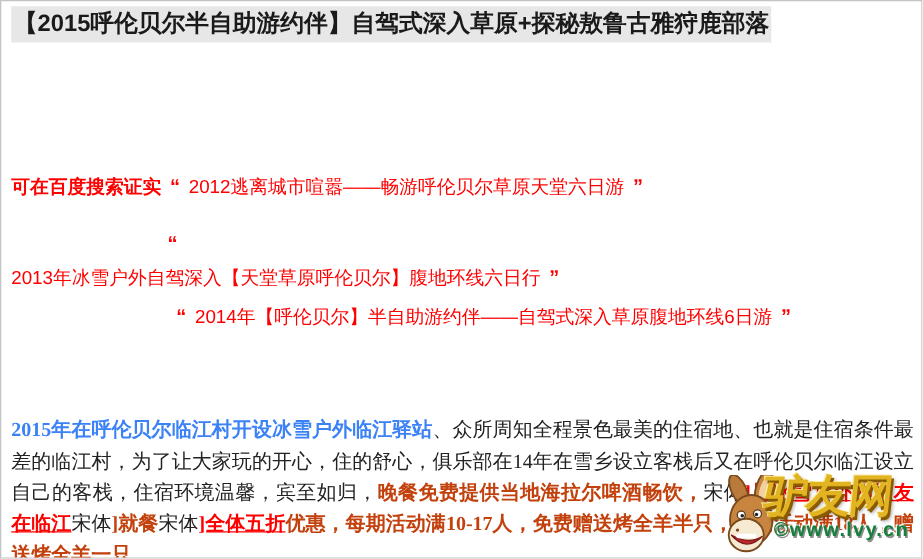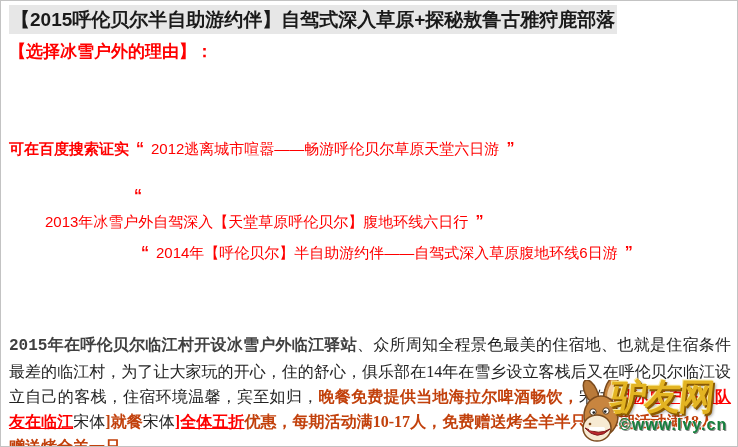--- a/index.html
+++ b/index.html
@@ -14,30 +14,30 @@
   .abs{position:absolute;left:8px;right:6px;}
   .title-line{top:8px;font-size:19px;font-weight:bold;color:#1a1a1a;}
   .title-line .hl{background:#e7e7e7;padding:4px 2px;line-height:22px;}
   .section-heading{top:39px;font-size:17px;font-weight:bold;color:#ff0000;}
   .reason-line{top:94px;font-size:15px;color:#222;}
   .red-u{color:#ff0000;text-decoration:underline;}
   .search-line{top:139px;font-size:15px;color:#ff0000;}
   .search-line .pfx{font-weight:bold;text-align:center;}
   .q{font-weight:bold;color:#ff0000;margin:0 7px;font-size:16px;}
   .lone-quote{top:186px;left:133px;font-size:16px;font-weight:bold;color:#ff0000;}
-  .line-2013{top:212px;font-size:15px;color:#ff0000;margin-left:36px;}
+  .line-2013{top:212px;font-size:15px;color:#ff0000;}
   .line-2014{top:243px;left:133px;font-size:15px;color:#ff0000;}
   .paragraph{
     top:331px;
     font-family:"Liberation Serif","DejaVu Serif",serif;
     font-size:16px;line-height:25px;color:#222;
     text-align:justify;
   }
   .seg-black{color:#222;}
-  .seg-green{color:#404040;font-weight:bold;font-family:Liberation Mono, monospace;}
+  .seg-green{color:#3b82f6;font-weight:bold;}
   .seg-red{color:#c2410c;font-weight:bold;}
   .seg-red-u{color:#ff0000;font-weight:bold;text-decoration:underline;}
   
   .watermark{
     position:absolute;right:0;bottom:0;width:160px;height:68px;
     pointer-events:none;
   }
   .donkey{position:absolute;left:0;bottom:0;}
   .wm-name{
     position:absolute;left:34px;top:0px;
@@ -57,21 +57,20 @@
 </style>
 </head>
 <body>
 
 <div class="page">
 
   <div class="abs title-line">
     <span class="hl">【2015呼伦贝尔半自助游约伴】自驾式深入草原+探秘敖鲁古雅狩鹿部落</span>
   </div>
 
-  <div class="abs section-heading">【选择冰雪户外的理由】：</div>
 
 
   <div class="abs search-line">
     <span class="pfx">可在百度搜索证实</span><span class="q">“</span><span>2012逃离城市喧嚣——畅游呼伦贝尔草原天堂六日游</span><span class="q">”</span>
   </div>
 
   <div class="abs lone-quote">“</div>
 
   <div class="abs line-2013">
     <span>2013年冰雪户外自驾深入【天堂草原呼伦贝尔】腹地环线六日行</span><span class="q">”</span>

